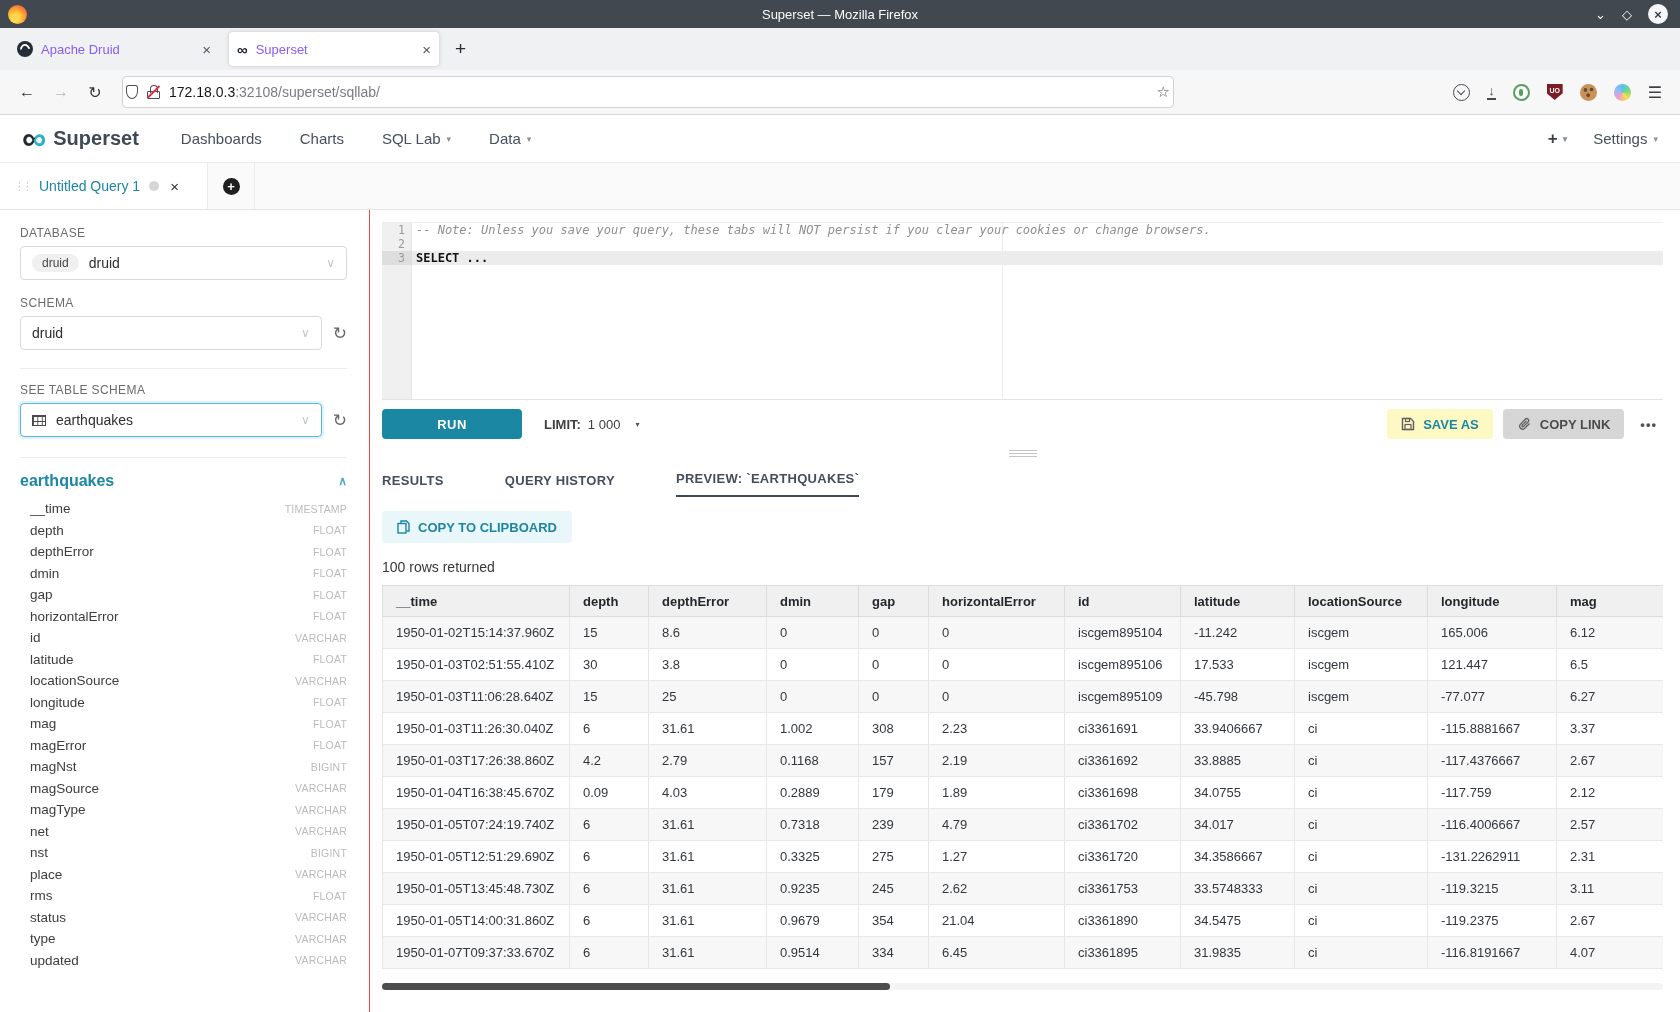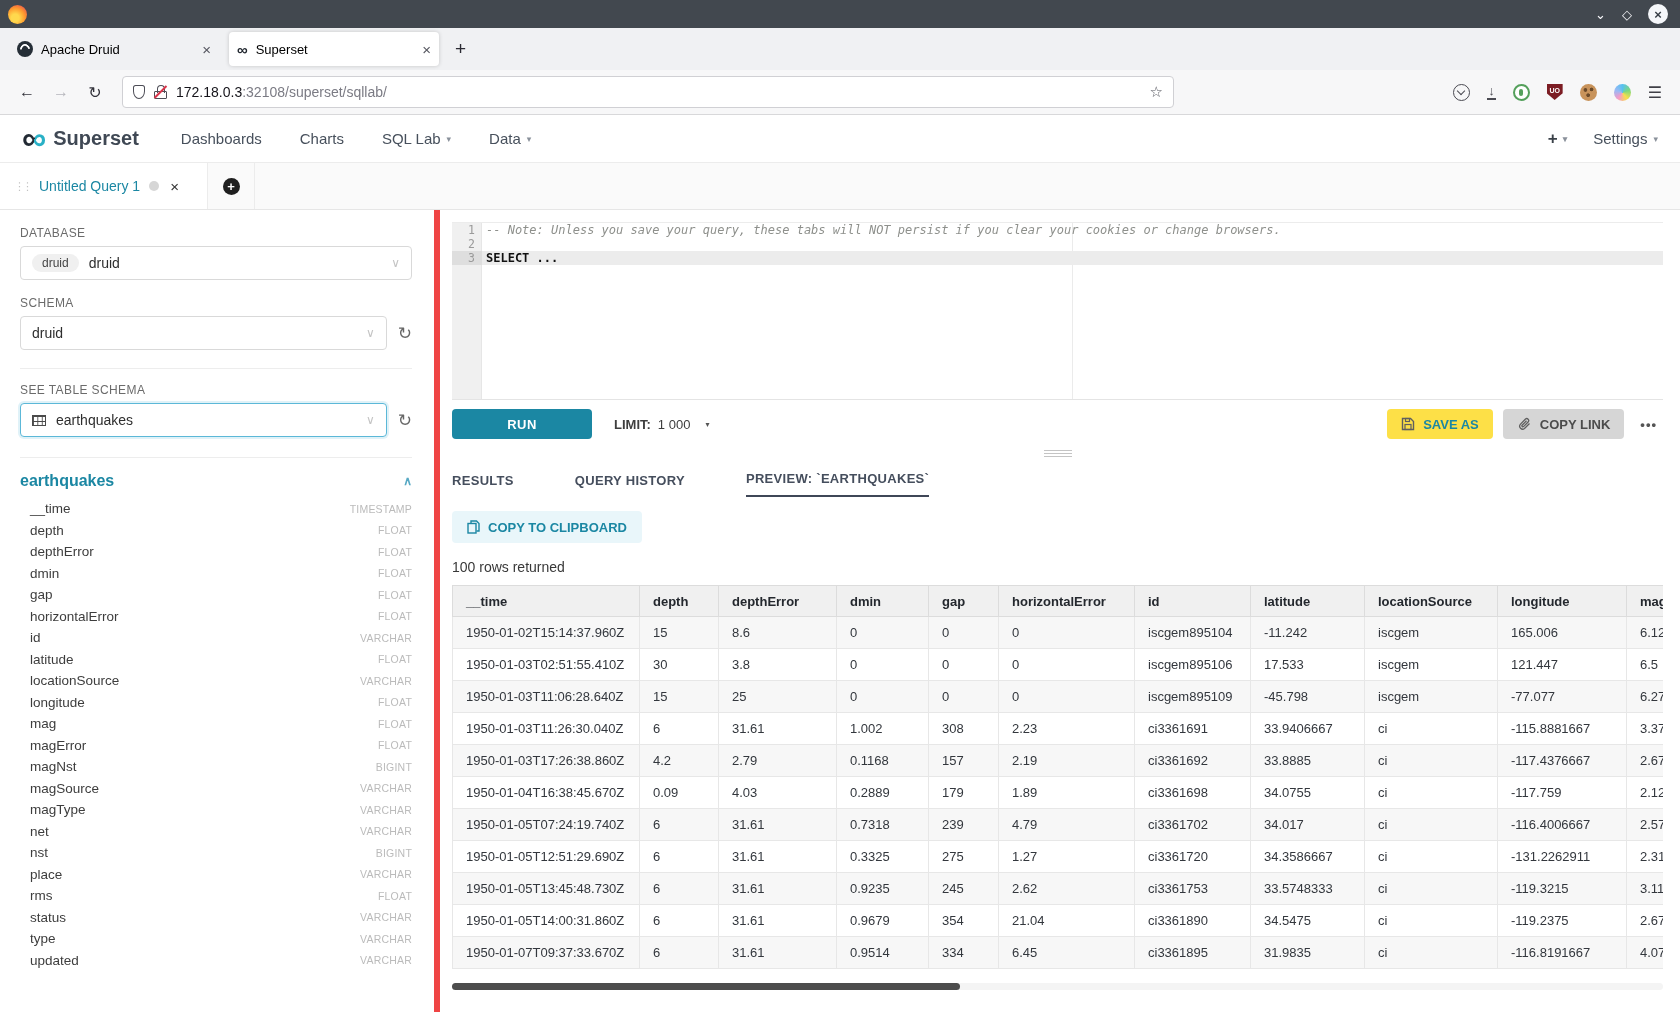--- a/index.html
+++ b/index.html
@@ -13,34 +13,34 @@
     background:radial-gradient(circle at 38% 68%, #ffd84d 0 22%, #ff9a2e 55%, #e8554d 85%); }
   .win-title { position:absolute; left:0; right:0; text-align:center; color:#fbfbfe; font-size:13px; }
   .win-controls { margin-left:auto; display:flex; align-items:center; gap:16px; padding-right:12px; z-index:1; }
   .wc { color:#fbfbfe; font-size:13px; line-height:1; }
   .wc-close { width:20px; height:20px; background:#f5f7fa; color:#373e47; border-radius:50%;
     display:flex; align-items:center; justify-content:center; font-size:13px; font-weight:bold; }
 
   
   .tabstrip { height:42px; background:#f0f1f3; display:flex; align-items:center; padding-left:9px; gap:10px; flex:none; }
   .btab { width:210px; height:34px; border-radius:4px; display:flex; align-items:center; gap:8px; padding:0 8px; }
-  .btab .blabel { font-size:13px; color:#000000; flex:1; white-space:nowrap; overflow:hidden; }
+  .btab .blabel { font-size:13px; color:#8b5cf6; flex:1; white-space:nowrap; overflow:hidden; }
   .btab .bclose { color:#55565f; font-size:15px; }
   .btab.active { background:#fff; box-shadow:0 0 4px rgba(0,0,0,.18); }
   .fav-druid { width:16px; height:16px; border-radius:50%; background:#252e36; position:relative; display:inline-block; flex:none; }
   .fav-druid i { position:absolute; inset:3px; border:2px solid transparent; border-left-color:#fff; border-top-color:#fff; border-radius:50%; transform:rotate(40deg); }
   .fav-inf { font-size:15px; font-weight:bold; color:#20262e; line-height:1; flex:none; }
   .newtab-btn { font-size:19px; color:#2b2b33; padding:0 6px; }
 
   
   .urlrow { height:45px; background:#f7f7f8; border-bottom:1px solid #d8d8da; display:flex; align-items:center; padding:0 12px; gap:4px; flex:none; }
   .navbtn { width:30px; text-align:center; font-size:16px; color:#33333b; }
   .navbtn.disabled { color:#b6b6bc; }
   .urlbox { width:1052px; height:32px; background:#fff; border:1px solid #d0d0d4; border-radius:4px;
-    display:flex; align-items:center; padding:0 10px; gap:9px; margin-left:8px; }
+    display:flex; align-items:center; padding:0 3px; gap:9px; margin-left:8px; }
   .icon-shield { width:12px; height:14px; border:1.6px solid #4e4e57; border-radius:3px 3px 7px 7px / 3px 3px 9px 9px; }
   .lockwrap { position:relative; width:13px; height:14px; }
   .lock-body { position:absolute; left:0; right:0; bottom:0; height:8px; border:1.6px solid #4e4e57; border-radius:1px; }
   .lock-shackle { position:absolute; left:2.5px; top:0; width:8px; height:8px; border:1.6px solid #4e4e57; border-bottom:none; border-radius:5px 5px 0 0; }
   .lock-slash { position:absolute; left:-2px; top:6px; width:17px; height:2px; background:#d9344a; transform:rotate(-45deg); }
   .urltext { font-size:14px; color:#15141a; flex:1; white-space:nowrap; }
   .urltext .rest { color:#7b7b84; }
   .urlstar { font-size:15px; color:#55565f; }
   .toolicons { margin-left:auto; display:flex; align-items:center; gap:17px; padding-right:6px; }
   .icon-pocket { width:17px; height:17px; border:1.6px solid #4a4a52; border-radius:50%; position:relative; }
@@ -79,21 +79,21 @@
   .qdrag { font-size:11px; color:#c2c2c2; letter-spacing:-3px; }
   .qtab-label { font-size:14px; color:#1b87a3; white-space:nowrap; }
   .qdot { width:10px; height:10px; border-radius:50%; background:#d6d6d6; flex:none; }
   .qclose { font-size:15px; color:#333; margin-left:2px; }
   .qplus-zone { width:47px; display:flex; align-items:center; justify-content:center; border-right:1px solid #ececec; }
   .qplus { width:17px; height:17px; border-radius:50%; background:#1f1f1f; color:#fff; font-size:13px; font-weight:bold;
     display:flex; align-items:center; justify-content:center; line-height:1; }
 
   
   .content { flex:1; display:flex; min-height:0; }
-  .sidebar { width:440px; flex:none; border-right:6px solid #ef4444; padding:16px 22px 8px 20px; overflow:hidden; }
+  .sidebar { width:370px; flex:none; border-right:1px solid #ef4444; padding:16px 22px 8px 20px; overflow:hidden; }
   .sb-label { font-size:12px; color:#6b6b6b; letter-spacing:.4px; margin-bottom:6px; }
   .sb-row { display:flex; align-items:center; gap:11px; }
   .sb-select { flex:1; height:34px; border:1px solid #d9d9d9; border-radius:4px; background:#fff;
     display:flex; align-items:center; padding:0 11px; gap:10px; }
   .sb-select.focused { border-color:#5cb8d8; box-shadow:0 0 0 2px rgba(38,166,205,.14); }
   .sb-badge { background:#f0f0f0; border-radius:10px; font-size:12px; color:#454545; padding:2px 10px; }
   .sb-value { font-size:14px; color:#2e2e2e; flex:1; }
   .sb-chev { color:#c4c4c4; font-size:12px; }
   .sb-refresh { font-size:17px; color:#666; line-height:1; }
   .sb-hr { border:none; border-top:1px solid #ededed; margin:18px 0 14px; }
@@ -126,21 +126,21 @@
   .cursorbar { display:inline-block; width:1.5px; height:12px; background:#111; vertical-align:middle; margin-left:1px; }
 
   .sqltoolbar { height:48px; display:flex; align-items:center; gap:14px; flex:none; }
   .run-btn { width:140px; height:30px; background:#1b87a3; color:#fff; border:none; border-radius:4px;
     font-size:13px; font-weight:bold; letter-spacing:.4px; font-family:inherit; }
   .limit-group { display:flex; align-items:center; gap:7px; margin-left:8px; }
   .limit-label { font-size:13px; color:#3e3e3e; font-weight:bold; }
   .limit-value { font-size:13px; color:#3e3e3e; }
   .limit-caret { font-size:8px; color:#555; margin-left:8px; }
   .tb-right { margin-left:auto; display:flex; align-items:center; gap:10px; }
-  .saveas-btn { height:30px; padding:0 14px; background:#fde047; color:#1b87a3; border:none; border-radius:4px;
+  .saveas-btn { height:30px; padding:0 14px; background:#fef9c3; color:#1b87a3; border:none; border-radius:4px;
     font-size:13px; font-weight:bold; display:flex; align-items:center; gap:8px; font-family:inherit; }
   .copylink-btn { height:30px; padding:0 14px; background:#d6d6d6; color:#4c4c4c; border:none; border-radius:4px;
     font-size:13px; font-weight:bold; display:flex; align-items:center; gap:8px; font-family:inherit; }
   .more-btn { color:#555; font-size:13px; font-weight:bold; letter-spacing:1px; padding:0 6px; background:none; border:none; }
 
   .grip { width:28px; height:7px; margin:2px auto 0;
     background:repeating-linear-gradient(#c4c4c4 0 1px, transparent 1px 3px); flex:none; }
 
   .rtabs { margin-top:10px; display:flex; gap:61px; height:30px; flex:none; }
   .rtab { font-size:13px; font-weight:600; color:#454e5d; letter-spacing:.3px; padding-bottom:9px; align-self:flex-end; }
@@ -165,20 +165,21 @@
   .hscroll { margin-top:14px; height:7px; background:#f4f4f4; border-radius:4px; position:relative; flex:none; }
   .hthumb { position:absolute; left:0; top:0; bottom:0; width:508px; background:#4d4d4d; border-radius:4px; }
 </style>
 </head>
 <body>
 
 <div class="window">
 
   <div class="titlebar">
     <span class="ff-logo"></span>
+    <div class="win-title">Superset — Mozilla Firefox</div>
     <div class="win-controls">
       <span class="wc">⌄</span>
       <span class="wc">◇</span>
       <span class="wc-close">×</span>
     </div>
   </div>
 
   <div class="tabstrip">
     <div class="btab">
       <span class="fav-druid">

